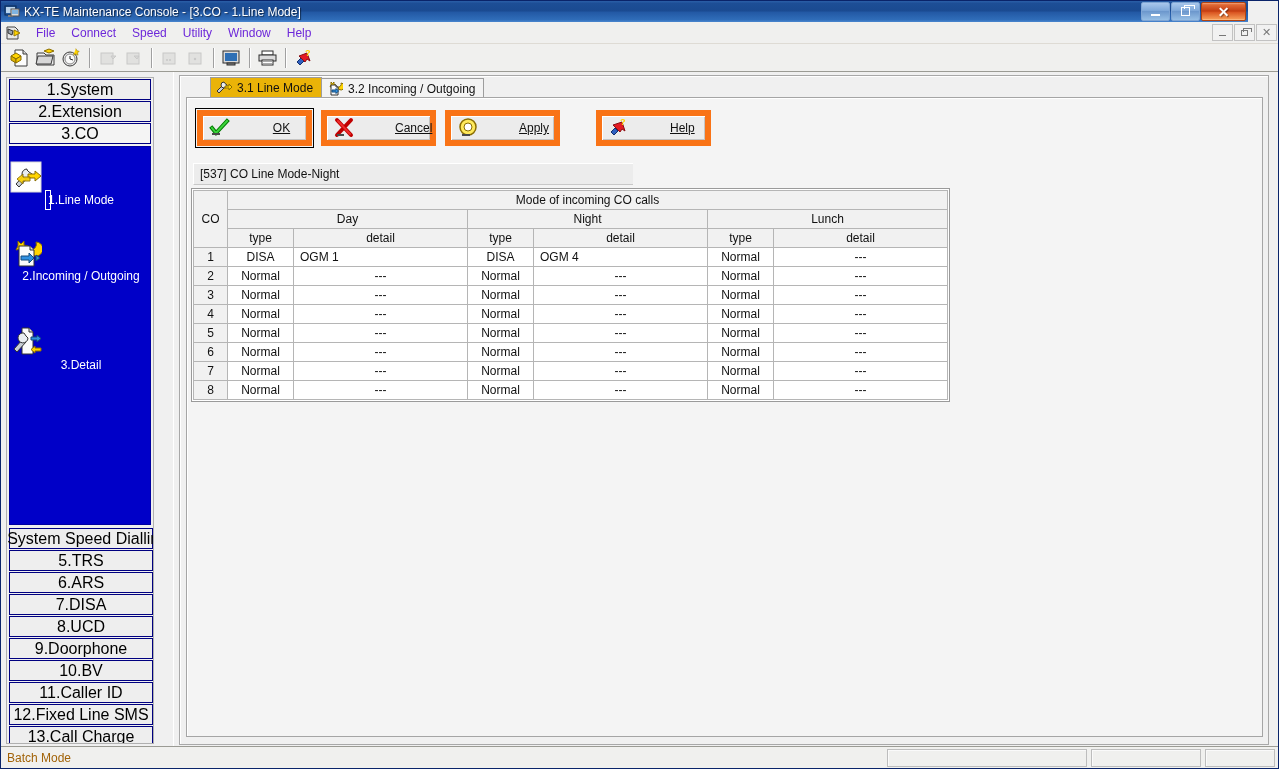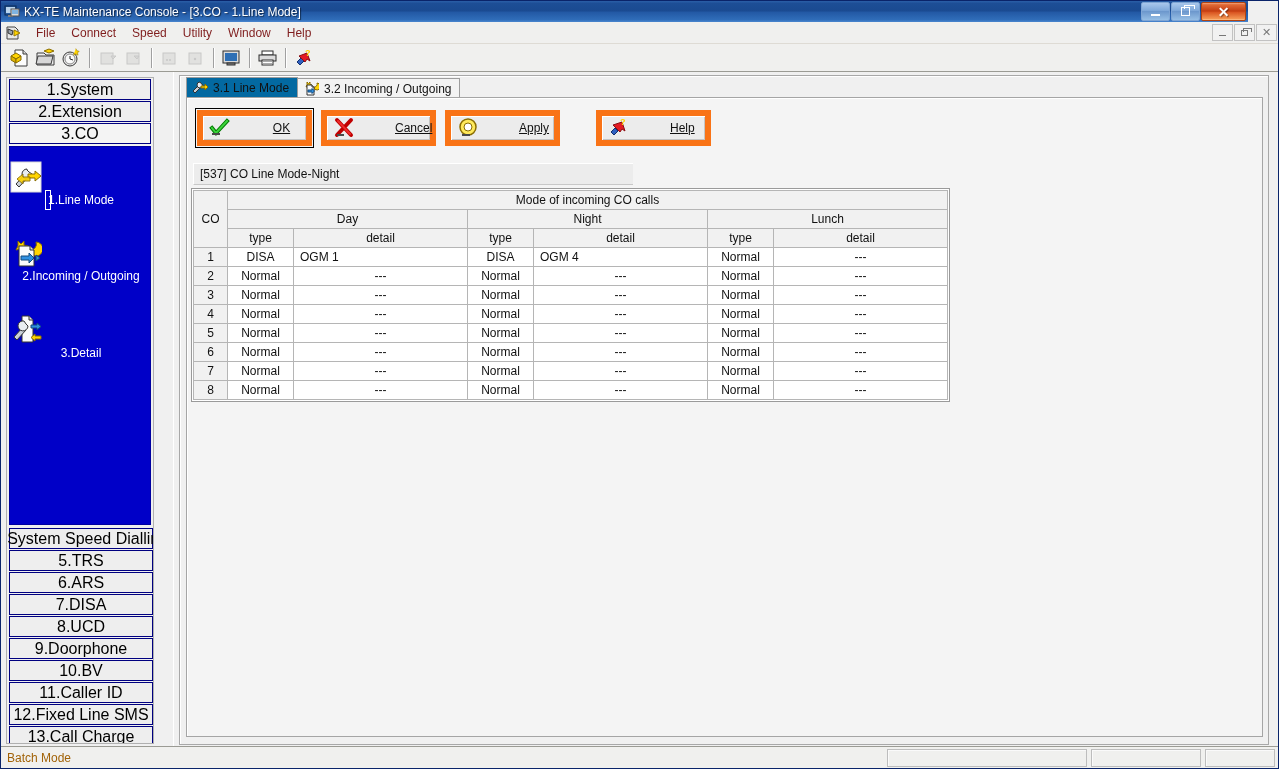--- a/index.html
+++ b/index.html
@@ -63,21 +63,21 @@
 
   
   #menubar {
     position: absolute; left: 0; top: 21px; width: 1279px; height: 22px;
     background: #f0f0ee;
     border-bottom: 1px solid #dedbd4;
     display: flex; align-items: center;
   }
   #menubar .mdi-icon { width: 18px; height: 16px; margin: 0 5px 0 4px; position: relative; }
   #menubar .mitem {
-    padding: 2px 8px; font-size: 12px; color: #7f1d1d; white-space: nowrap;
+    padding: 2px 8px; font-size: 12px; color: #6d28d9; white-space: nowrap;
   }
   #menubar .mdi-btns { margin-left: auto; display: flex; margin-right: 3px; }
   .mdibtn {
     width: 21px; height: 17px; margin-left: 1px;
     border: 1px solid #c2c2c2; background: #f1f1f1;
     display: flex; align-items: center; justify-content: center;
     color: #666; font-size: 10px;
   }
   .mdibtn .m-min { width: 7px; height: 1px; background: #777; margin-top: 5px; }
   .mdibtn .m-rest { width: 7px; height: 6px; border: 1px solid #777; position: relative; }
@@ -142,21 +142,21 @@
     display: flex; align-items: flex-end;
   }
   .tab {
     height: 20px; padding: 0 8px 0 5px;
     background: #f3f3f3;
     border: 1px solid #9d9d9d; border-bottom: none;
     display: flex; align-items: center; gap: 5px;
     font-size: 12px; color: #111; white-space: nowrap;
     margin-right: -1px;
   }
-  .tab.active { background: #0369a1; border-bottom: 1px solid #f7f7f7; height: 21px; }
+  .tab.active { background: #eab308; border-bottom: 1px solid #f7f7f7; height: 21px; margin-left: 24px; }
   .tab .tabic { width: 16px; height: 15px; position: relative; flex: 0 0 auto; }
 
   #tabpage {
     position: absolute; left: 6px; top: 21px; width: 1077px; height: 640px;
     background: #f4f4f4;
     border: 1px solid #a5a5a5;
     box-shadow: inset 1px 1px 0 #ffffff;
   }
 
   
@@ -401,21 +401,21 @@
             <path d="M26 5 a7 7 0 1 1 -7 8 a6 6 0 0 0 7 -8 z" fill="#ffd400" stroke="#8a6d00"></path>
             <path d="M9 9 h11 l4 4 v16 h-15 z" fill="#fbfbfb" stroke="#333"></path>
             <path d="M20 9 v4 h4" fill="#dcdcdc" stroke="#333"></path>
             <path d="M11 19 h8 v-3 l5 5 l-5 5 v-3 h-8 z" fill="#2e8fe0" stroke="#134a7c"></path>
             <path d="M30 21 l-4 3 v-6 z" fill="#2e8fe0" stroke="#134a7c"></path>
           </svg>
         </span>
         <span>2.Incoming / Outgoing</span>
       </div>
 
-      <div class="navicon" style="top:167px;">
+      <div class="navicon" style="top:179px;">
         <span class="ic ico">
           <svg width="32" height="32" viewBox="0 0 32 32">
             <path d="M12 2 h7 l4 4 v22 h-11 z" fill="#fbfbfb" stroke="#333"></path>
             <path d="M19 2 v4 h4" fill="#dcdcdc" stroke="#333"></path>
             <path d="M7 26 l-3 -3 l9 -10 l3 3 z" fill="#c9cfd6" stroke="#333"></path>
             <path d="M14 7 a5 5 0 1 0 4 5 l-2 -2 z" fill="#e9edf1" stroke="#333"></path>
             <path d="M21 11 h6 v-2 l4 3.5 l-4 3.5 v-2 h-6 z" fill="#2e8fe0" stroke="#134a7c"></path>
             <path d="M31 22 h-6 v-2 l-4 3.5 l4 3.5 v-2 h6 z" fill="#ffd400" stroke="#8a6d00"></path>
           </svg>
         </span>

